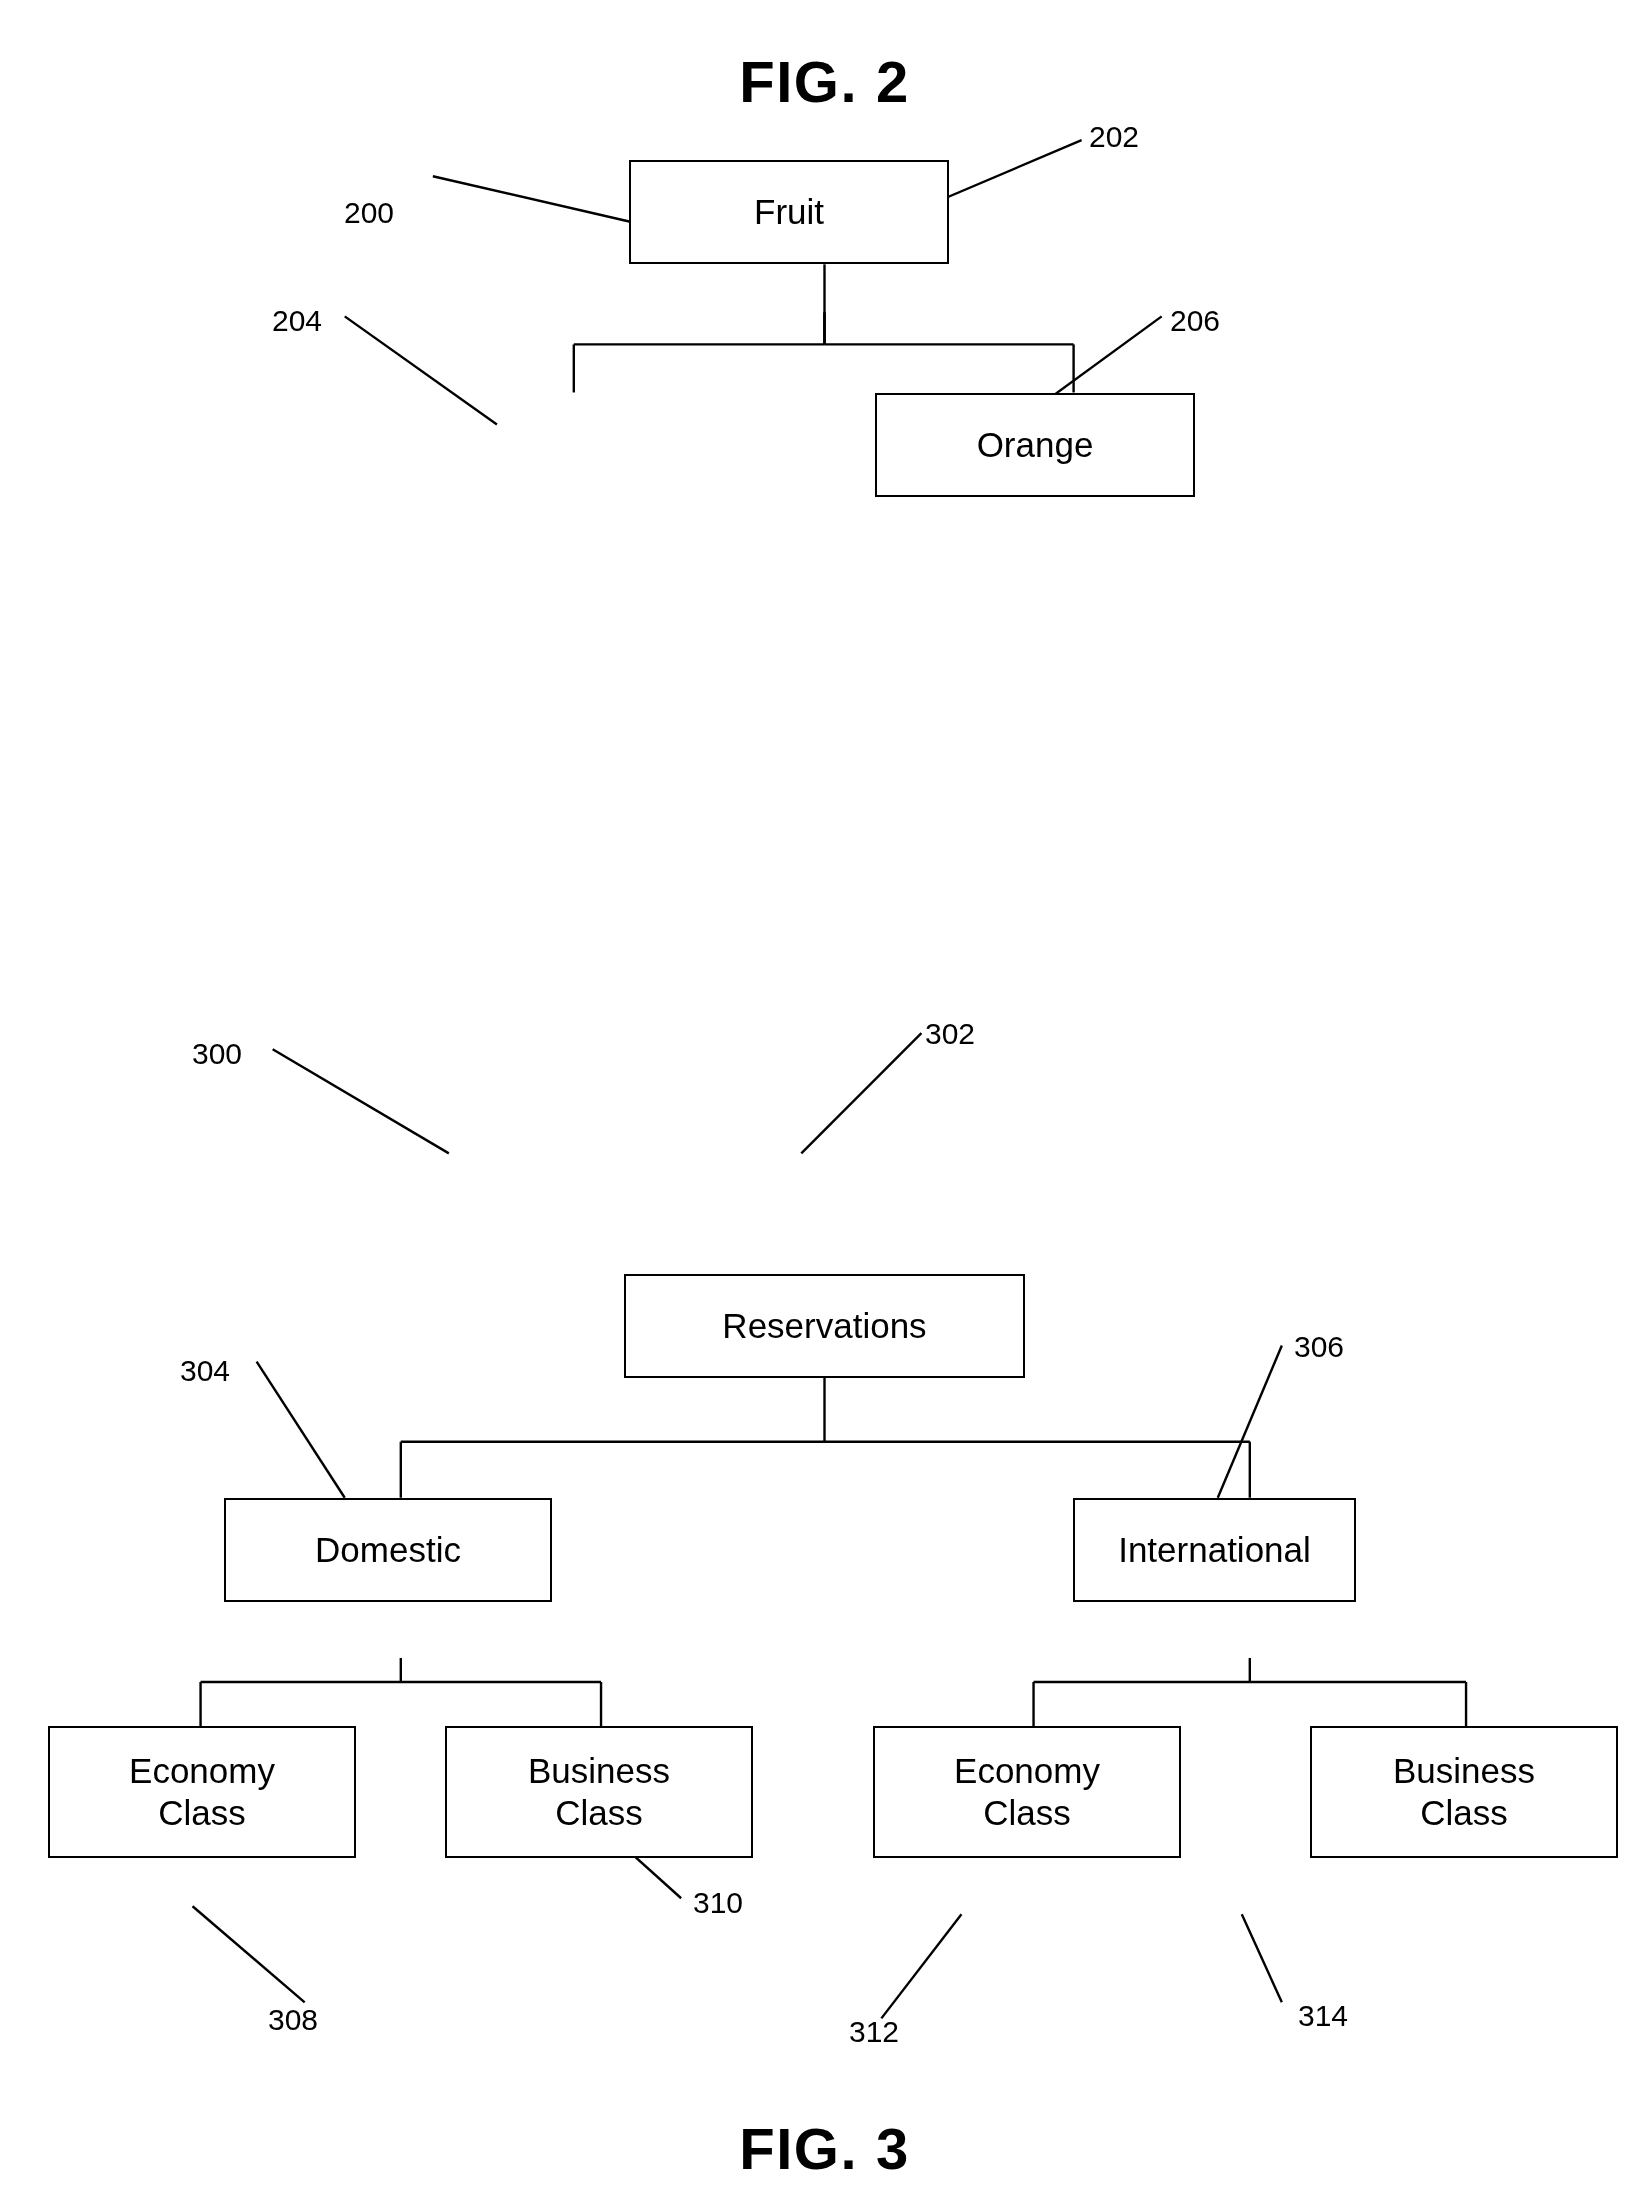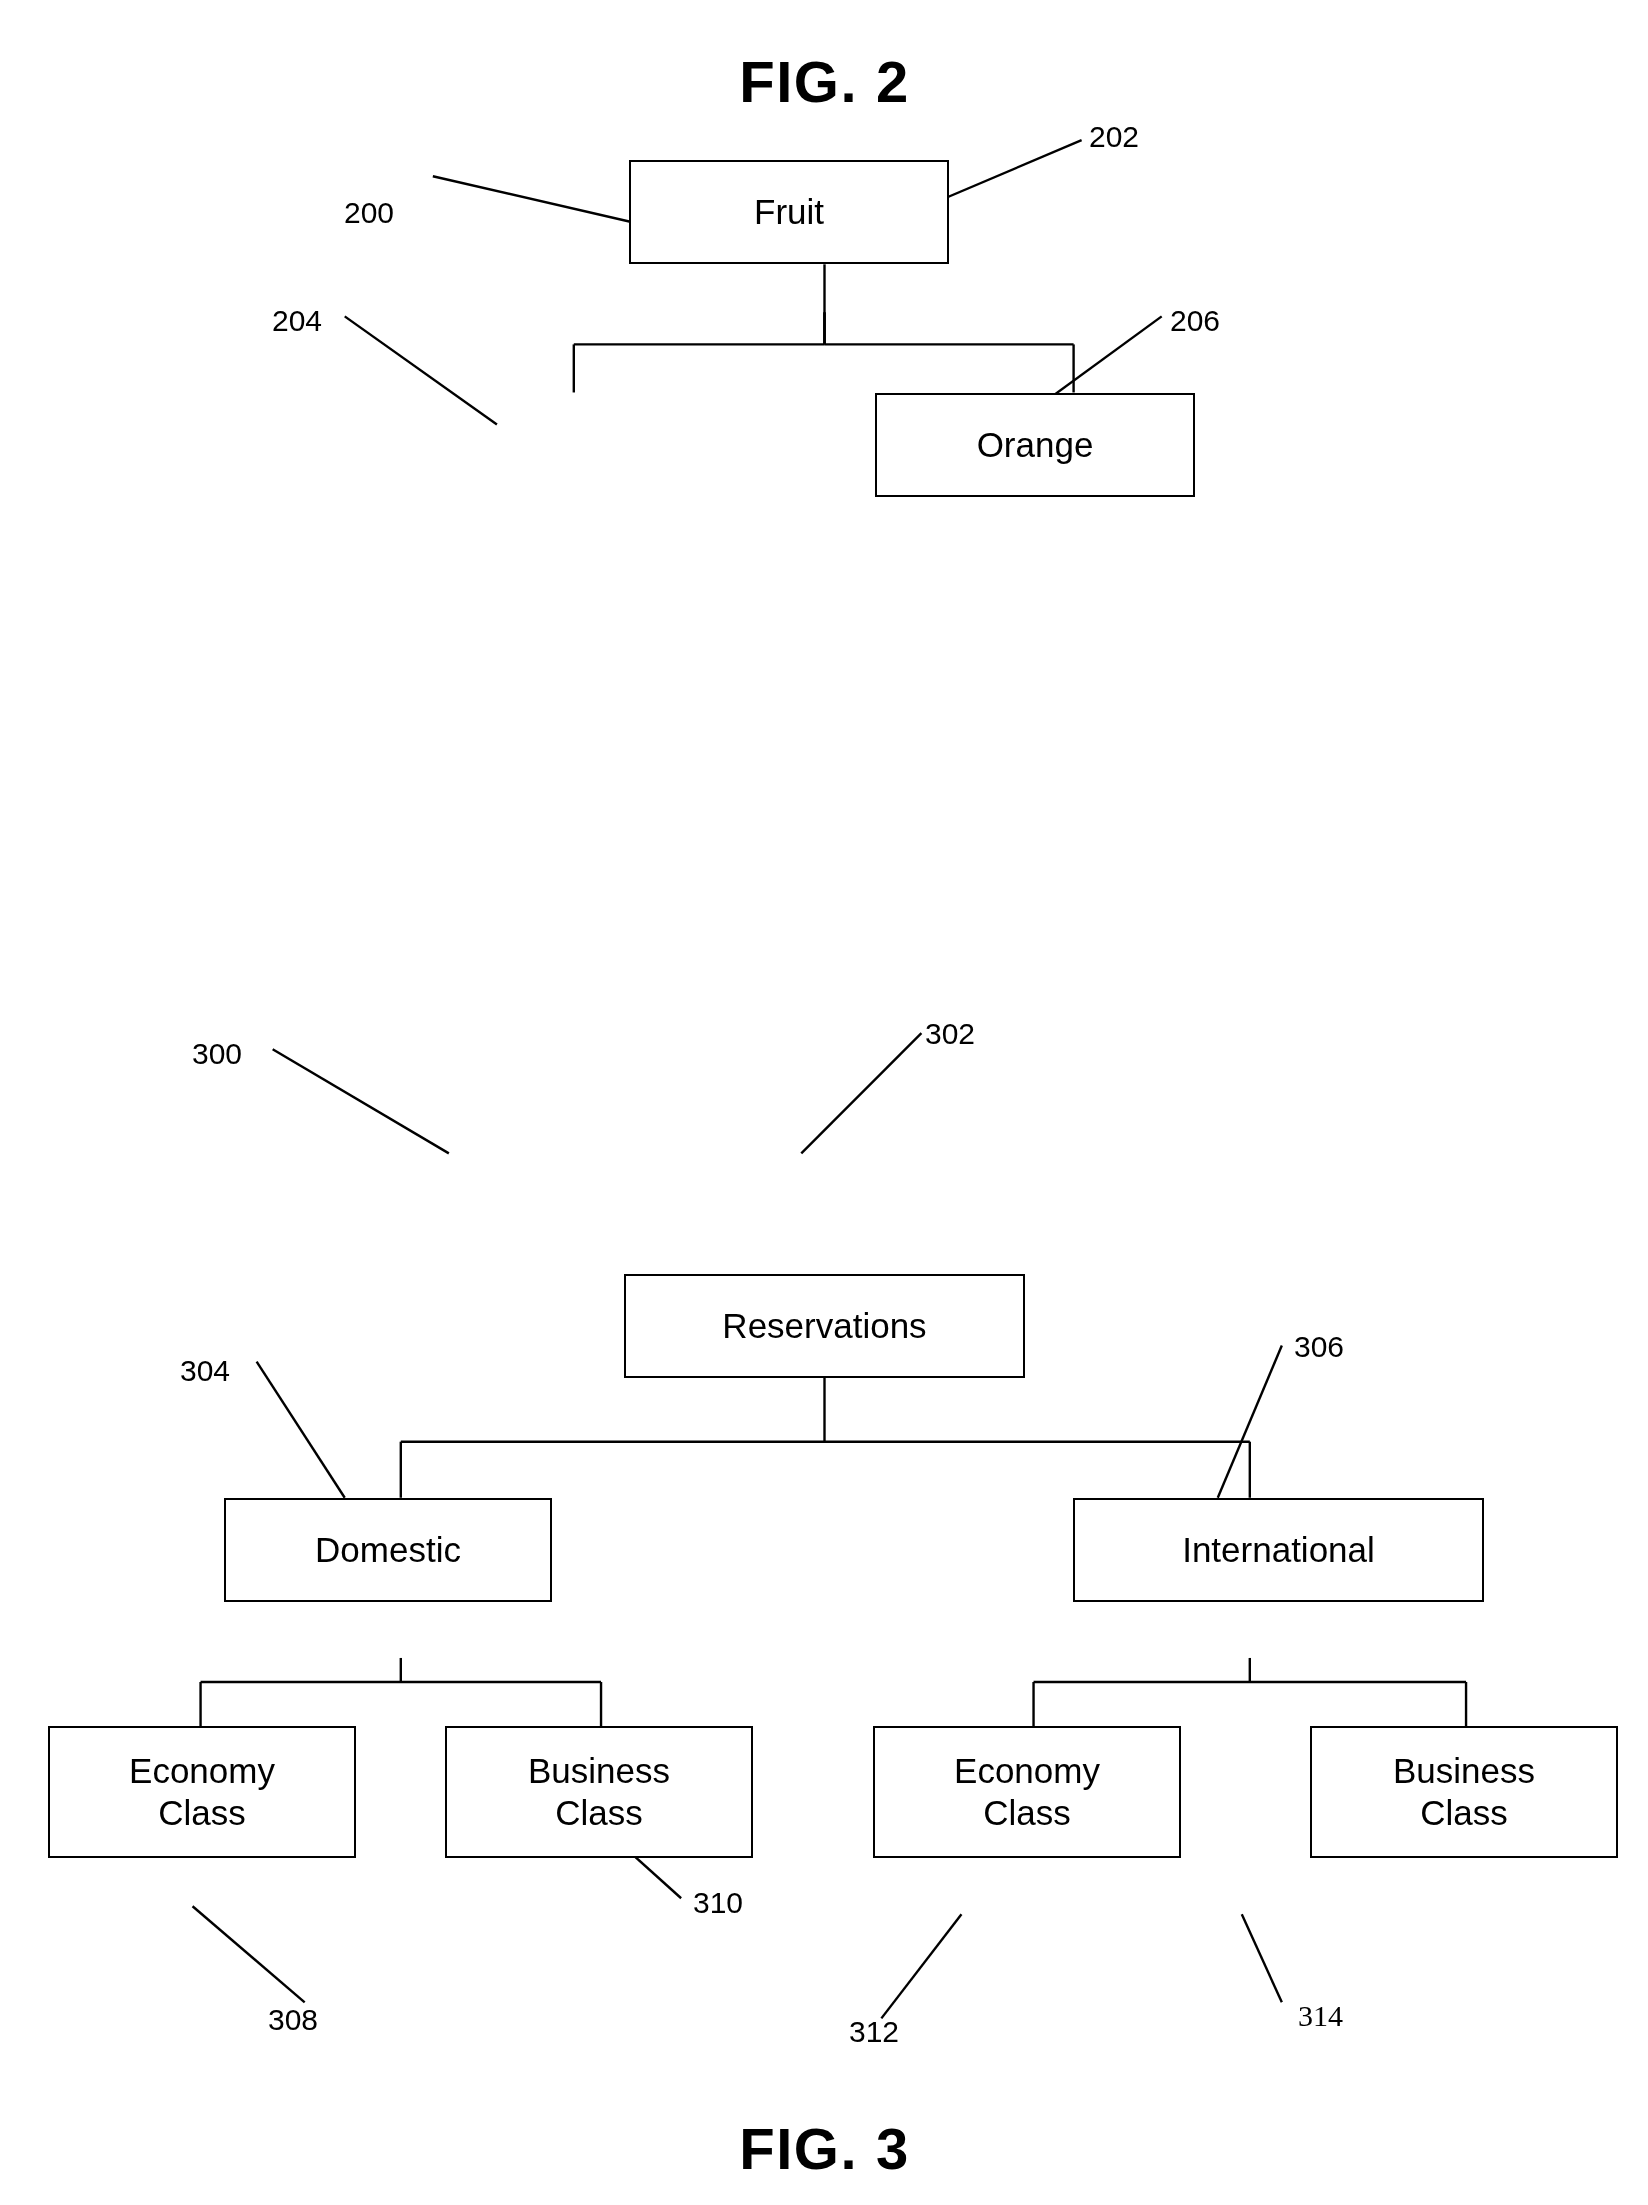--- a/index.html
+++ b/index.html
@@ -148,27 +148,27 @@
 
   <div class="node-box" style="left:875px; top:393px; width:320px; height:104px;">Orange</div>
 
   <div class="ref-num" style="top:1037px; left:192px;">300</div>
   <div class="ref-num" style="top:1017px; left:925px;">302</div>
   <div class="ref-num" style="top:1354px; left:180px;">304</div>
   <div class="ref-num" style="top:1330px; left:1294px;">306</div>
   <div class="ref-num" style="top:2003px; left:268px;">308</div>
   <div class="ref-num" style="top:1886px; left:693px;">310</div>
   <div class="ref-num" style="top:2015px; left:849px;">312</div>
-  <div class="ref-num" style="top:1999px; left:1298px;font-family:Liberation Serif, serif;">314</div>
+  <div class="ref-num" style="top:1999px; left:1298px;">314</div>
 
   <div class="node-box" style="left:624px; top:1274px; width:401px; height:104px;">Reservations</div>
 
   <div class="node-box" style="left:224px; top:1498px; width:328px; height:104px;">Domestic</div>
 
-  <div class="node-box" style="left:1073px; top:1498px; width:411px; height:104px;">International</div>
+  <div class="node-box" style="left:1073px; top:1498px; width:283px; height:104px;">International</div>
 
   <div class="node-box" style="left:48px; top:1726px; width:308px; height:132px;">Economy<br>Class</div>
 
   <div class="node-box" style="left:445px; top:1726px; width:308px; height:132px;">Business<br>Class</div>
 
   <div class="node-box" style="left:873px; top:1726px; width:308px; height:132px;">Economy<br>Class</div>
 
   <div class="node-box" style="left:1310px; top:1726px; width:308px; height:132px;">Business<br>Class</div>
 
   <div class="fig3-title">FIG. 3</div>

